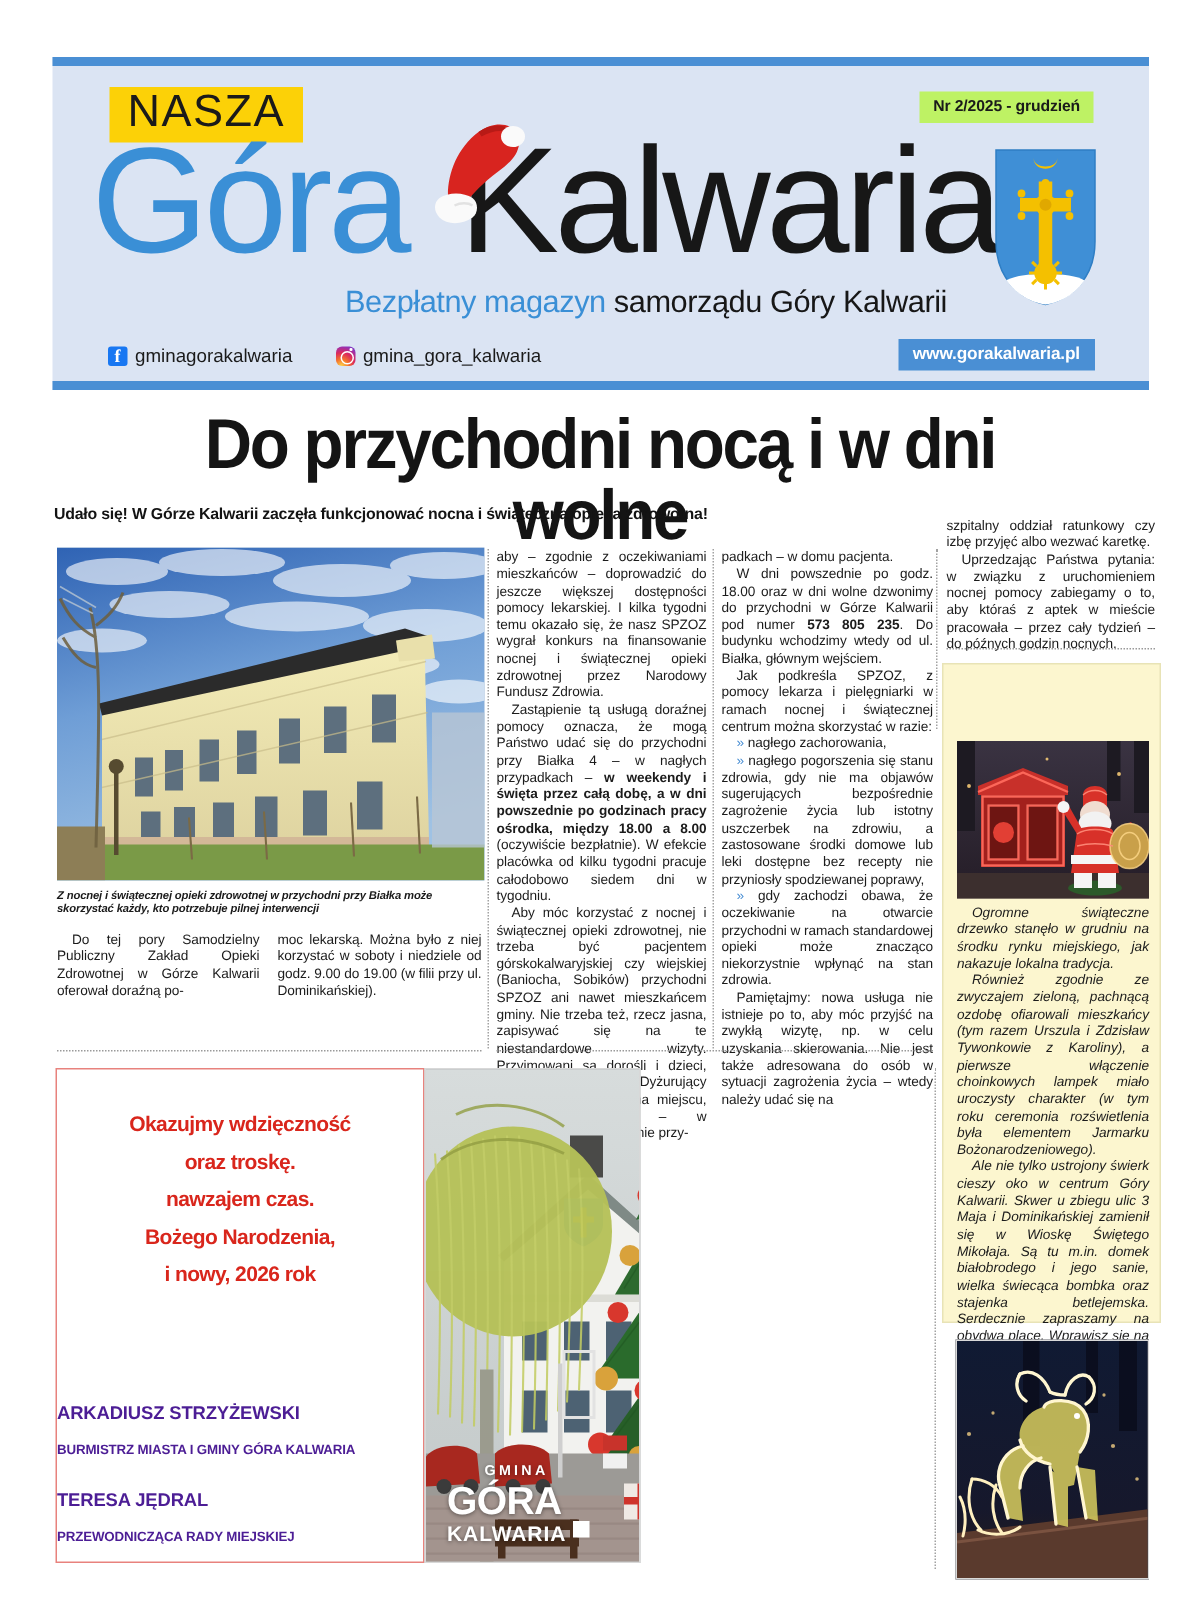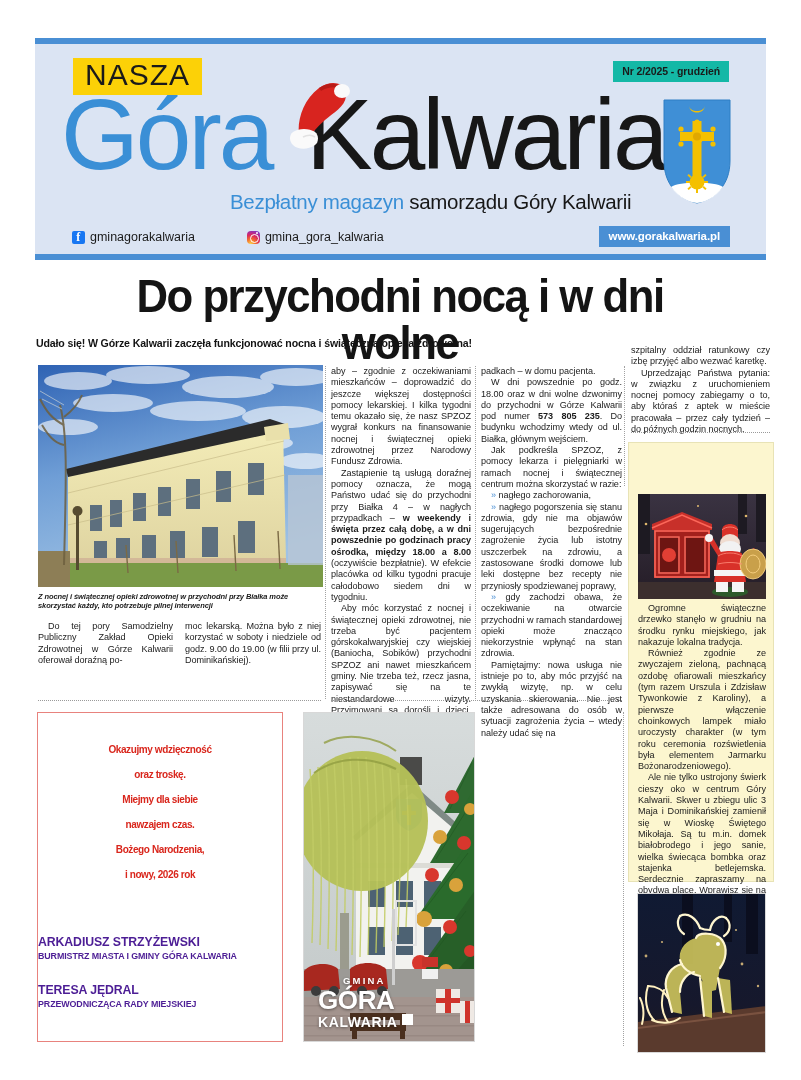--- a/index.html
+++ b/index.html
@@ -29,21 +29,21 @@
     background:#fcd107;
     color:#1a1a1a;
     font-size:30px; font-weight:400;
     letter-spacing:1px;
     padding:1px 12px 4px 12px;
     line-height:1.05;
     font-family:"Liberation Sans", sans-serif;
   }
   .issue{
     position:absolute; right:37px; top:17px;
-    background:#14b8a6;
+    background:#bef264;
     color:#1a1a1a;
     font-size:10.5px; font-weight:bold;
     padding:4px 9px 5px 9px;
     white-space:nowrap;
     letter-spacing:-0.1px;
   }
   .title-wrap{
     position:absolute; left:26px; top:48px;
     width:600px; height:110px;
   }
@@ -80,21 +80,21 @@
   .subtitle .blue{ color:#3a8fd6; }
   .subtitle .blk{ color:#171717; }
 
   .herb{
     position:absolute; right:35px; top:55px;
     width:68px; height:105px;
   }
 
   .social{
     position:absolute; left:37px; top:186px;
-    display:flex; align-items:center; gap:52px;
+    display:flex; align-items:center; gap:29px;
     font-size:12.5px; color:#1a1a1a;
   }
   .social .itm{ display:flex; align-items:center; gap:5px; }
   .fb-ic{
     width:13px;height:13px;background:#1877f2;border-radius:2px;
     position:relative;flex:none;
   }
   .fb-ic::after{
     content:"f"; position:absolute; left:4.3px; top:-1px;
     color:#fff; font-size:12px; font-weight:bold;
@@ -212,21 +212,21 @@
   .bajk-title .l2{ font-size:15.5px; }
   .photo2{
     position:absolute; left:9px; top:51px;
     width:128px; height:105px;
     overflow:hidden; background:#2c1c22;
   }
   .bajk-body{
     position:absolute; left:9px; top:160px;
     width:128px;
     font-size:9.1px; line-height:11.3px;
-    text-align:justify; color:#1b1b1b;
+    text-align:justify; color:#1b1b1b;font-style:italic;
   }
   .bajk-body p{ text-indent:10px; margin:0; }
 
   .photo3{
     position:absolute; left:637px; top:893px;
     width:129px; height:160px;
     overflow:hidden; background:#10131f;
     border:1px solid #d9d9d9;
   }
 
@@ -234,40 +234,39 @@
   .adbox{
     position:absolute; left:37px; top:712px;
     width:246px; height:330px;
     background:#fff;
     border:1.6px solid #e8827d;
   }
   .ad-lines{
     position:absolute; left:0; top:24px; width:100%;
     text-align:center;
     color:#d9261c;
-    font-size:10px;
+    font-size:14px;
     font-weight:bold;
     line-height:25px;
     letter-spacing:-0.4px;
   }
   .ad-sig{
     position:absolute; left:0; top:222px; width:100%;
     text-align:left; color:#4c1d95;
   }
   .sig-name{ font-size:12.3px; font-weight:bold; letter-spacing:-0.1px; }
-  .sig-role{ font-size:8.9px; font-weight:bold; letter-spacing:-0.1px; margin-top:2px; }
+  .sig-role{ font-size:8.9px; font-weight:bold; letter-spacing:-0.1px; margin-top:12px; }
   .sig-gap{ height:22px; }
 
   
   .photo4{
     position:absolute; left:283px; top:712px;
-    width:172px; height:330px;
+    width:144px; height:330px;
     overflow:hidden; background:#b9bfc0;
     border:1px solid #d8d8d8;
-    margin-left:20px;
   }
   .gk-logo{
     position:absolute; left:14px; bottom:12px;
     color:#fff;
     font-weight:bold;
     line-height:1;
     text-shadow:0 1px 3px rgba(0,0,0,.45);
   }
   .gk-logo .g1{ font-size:9.5px; letter-spacing:2.2px; margin-left:25px; }
   .gk-logo .g2{ font-size:26px; letter-spacing:-0.4px; margin-top:2px; }
@@ -586,21 +585,20 @@
         <circle cx="98" cy="36" r="1.1"></circle>
       </g>
     </svg>
   </div>
 
   <div class="vrule4"></div>
   <div class="adbox">
     <div class="ad-lines">
       <div>Okazujmy wdzięczność</div>
       <div>oraz troskę.</div>
-      <div>Miejmy dla siebie</div>
       <div>nawzajem czas.</div>
       <div>Bożego Narodzenia,</div>
       <div>i nowy, 2026 rok</div>
     </div>
     <div class="ad-sig">
       <div class="sig-name">ARKADIUSZ STRZYŻEWSKI</div>
       <div class="sig-role">BURMISTRZ MIASTA I GMINY GÓRA KALWARIA</div>
       <div class="sig-gap"></div>
       <div class="sig-name">TERESA JĘDRAL</div>
       <div class="sig-role">PRZEWODNICZĄCA RADY MIEJSKIEJ</div>

